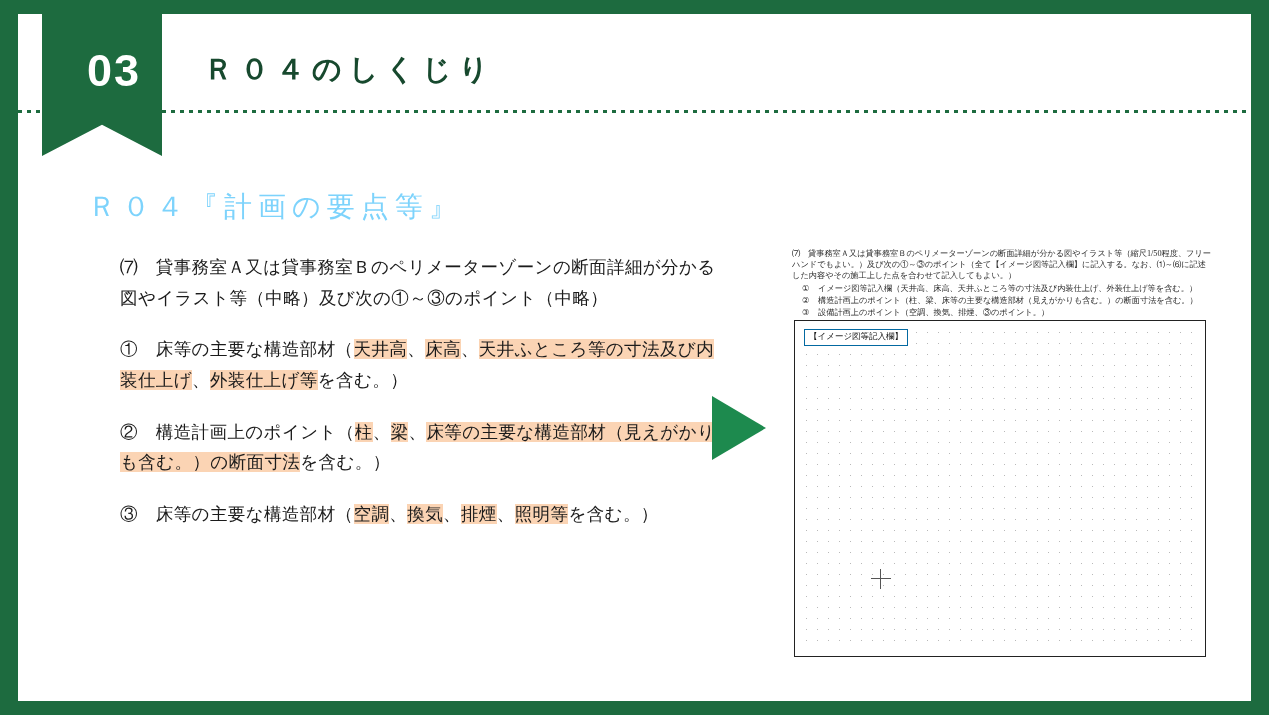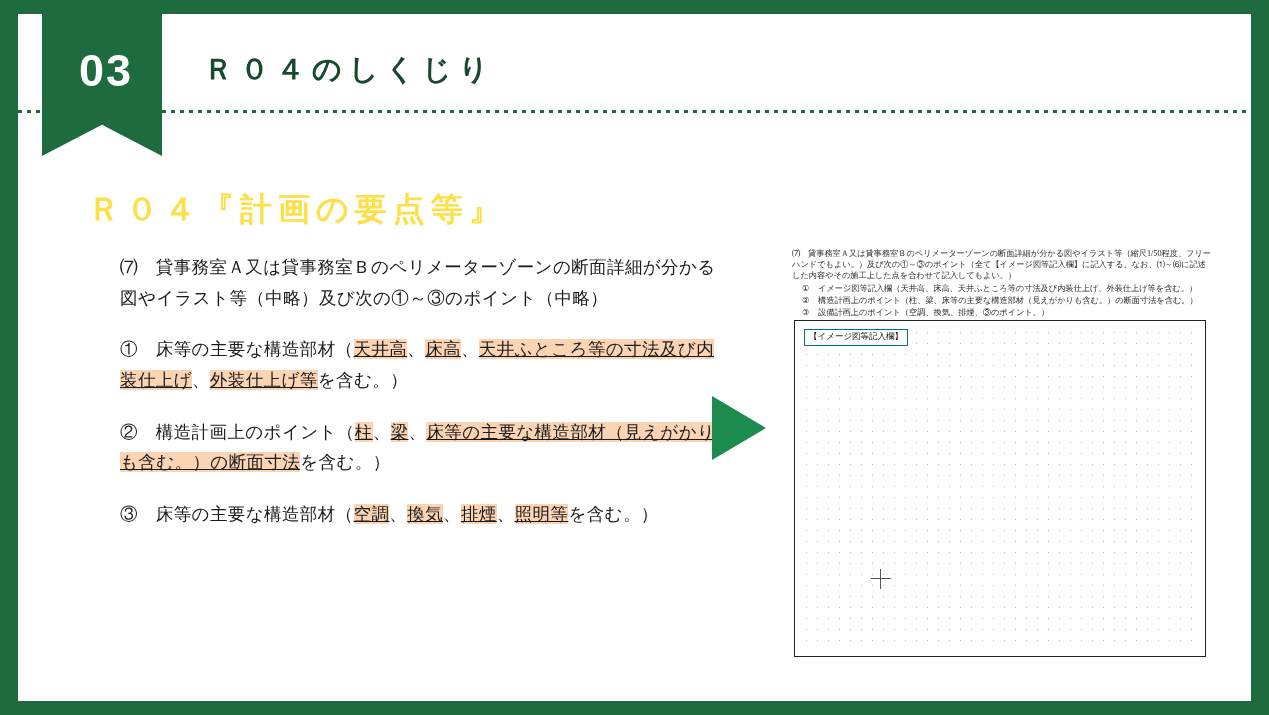--- a/index.html
+++ b/index.html
@@ -42,21 +42,21 @@
     left: 42px;
     top: 14px;
     width: 120px;
     height: 142px;
     background: #1d6b3f;
     clip-path: polygon(0 0, 100% 0, 100% 100%, 50% 78%, 0 100%);
     z-index: 3;
   }
   .ribbon-num {
     position: absolute;
-    left: 4px;
+    left: 12px;
     top: 34px;
     width: 120px;
     text-align: center;
     color: #ffffff;
     font-size: 45px;
     font-weight: bold;
     letter-spacing: 2px;
     line-height: 1;
   }
   .section-title {
@@ -67,41 +67,40 @@
     font-weight: bold;
     color: #17492e;
     letter-spacing: 7px;
     z-index: 4;
   }
   
   .subtitle {
     position: absolute;
     left: 88px;
     top: 188px;
-    font-size: 32px;
-    font-weight: bold;
-    color: #fde047;
+    font-size: 28px;
+    font-weight: normal;
+    color: #7dd3fc;
     letter-spacing: 6px;
   }
   .body-col {
     position: absolute;
     left: 88px;
     top: 252px;
     width: 610px;
     font-size: 17.5px;
     line-height: 1.75;
     color: #1b1b1b;
     letter-spacing: 0.4px;
     margin-left: 32px;
   }
   .para { margin-bottom: 21px; }
   .para:last-child { margin-bottom: 0; }
   .hl {
     background: #fbd4b4;
-    text-decoration: underline;
   }
   
   .arrow {
     position: absolute;
     left: 712px;
     top: 396px;
     width: 0;
     height: 0;
     border-top: 32px solid transparent;
     border-bottom: 32px solid transparent;

